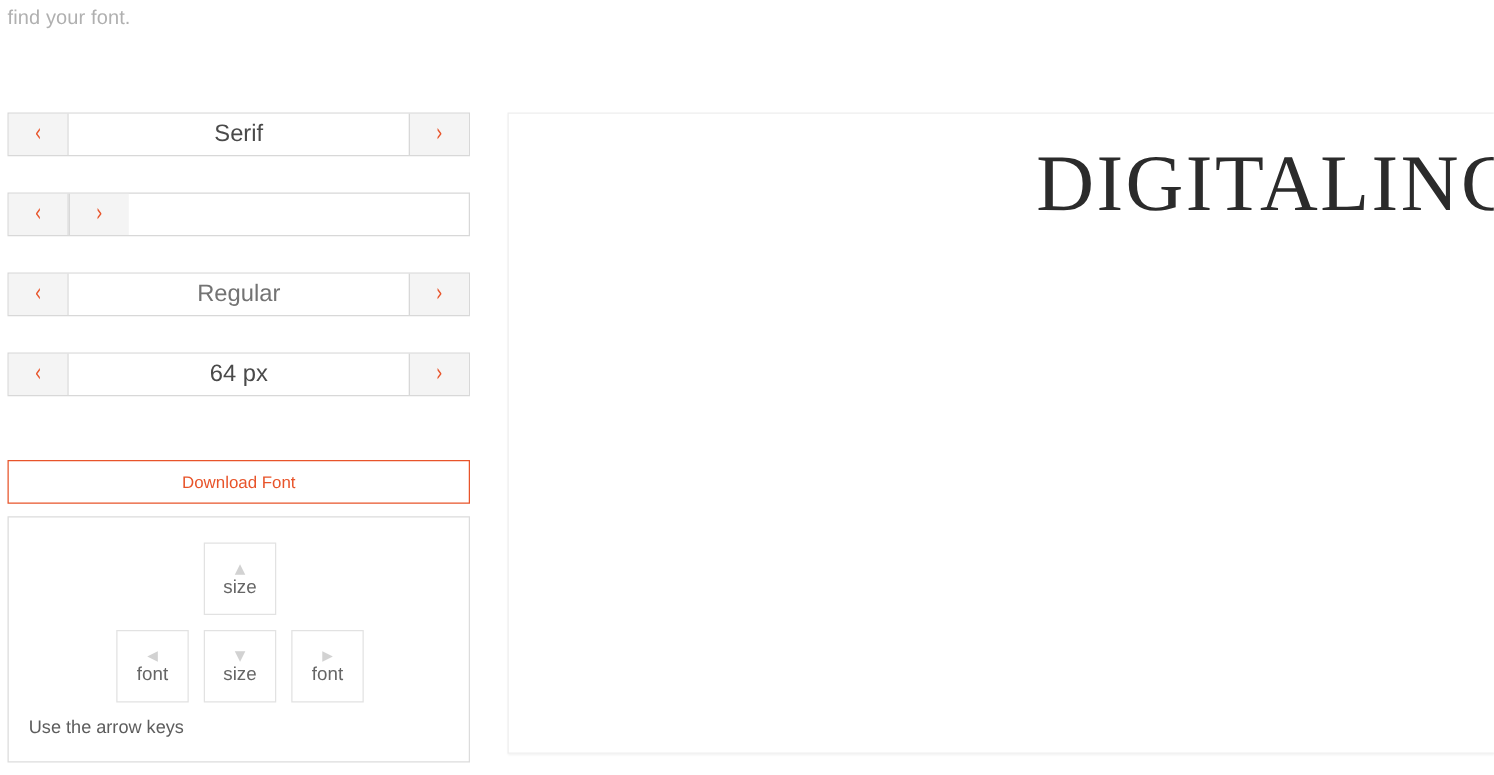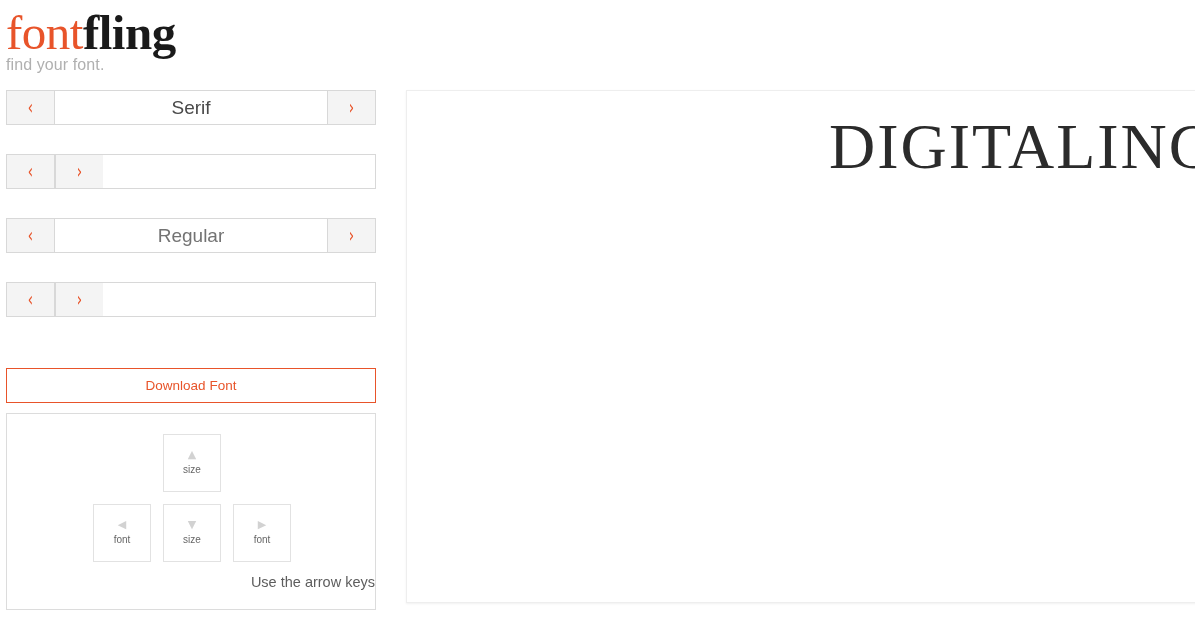--- a/index.html
+++ b/index.html
@@ -162,36 +162,36 @@
     user-select: none;
   }
   .key .tri {
     font-size: 11px;
     color: #d2d2d2;
     line-height: 10px;
     height: 11px;
     font-family: "DejaVu Sans", sans-serif;
   }
   .key .klabel {
-    font-size: 10px;
+    font-size: 15px;
     color: #666666;
     line-height: 15px;
     margin-top: 1px;
   }
   #key-up    { left: 156px; top: 20px; }
   #key-left  { left: 86px;  top: 90px; }
   #key-down  { left: 156px; top: 90px; }
   #key-right { left: 226px; top: 90px; }
 
   .hint-text {
     position: absolute;
-    left: 0;
+    left: 16px;
     top: 160px;
     width: 100%;
-    text-align: right;
+    text-align: left;
     font-size: 14.5px;
     color: #5d5d5d;
   }
 
   
   .preview-panel {
     position: absolute;
     left: 406px;
     top: 90px;
     width: 820px;
@@ -218,21 +218,20 @@
   }
 </style>
 </head>
 <body>
 
 <div class="app">
 
   <div class="sidebar">
 
     <div class="logo-block">
-      <div class="logo-word"><span class="logo-a">font</span><span class="logo-b">fling</span></div>
       <div class="logo-tagline">find your font.</div>
     </div>
 
     <div class="selector" id="sel-category">
       <div class="sel-arrow left">
         <span class="chev">‹</span>
       </div>
       <div class="sel-value">Serif</div>
       <div class="sel-arrow right">
         <span class="chev">›</span>
@@ -255,20 +254,21 @@
       <div class="sel-value muted">Regular</div>
       <div class="sel-arrow right">
         <span class="chev">›</span>
       </div>
     </div>
 
     <div class="selector" id="sel-size">
       <div class="sel-arrow left">
         <span class="chev">‹</span>
       </div>
+      <div class="sel-value">64 px</div>
       <div class="sel-arrow right">
         <span class="chev">›</span>
       </div>
     </div>
 
     <button class="download-btn">Download Font</button>
 
     <div class="hint-panel">
       <div class="keys">
 

